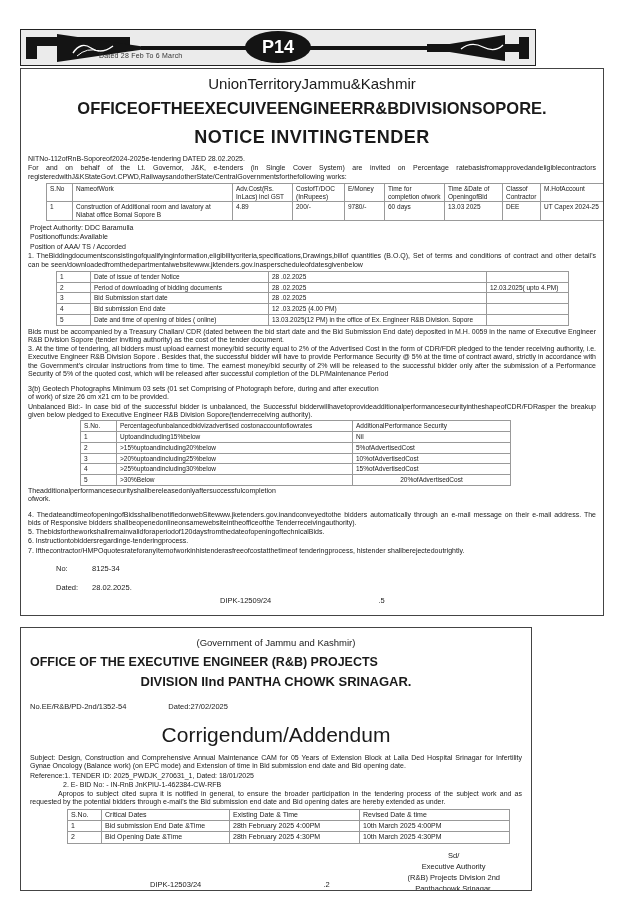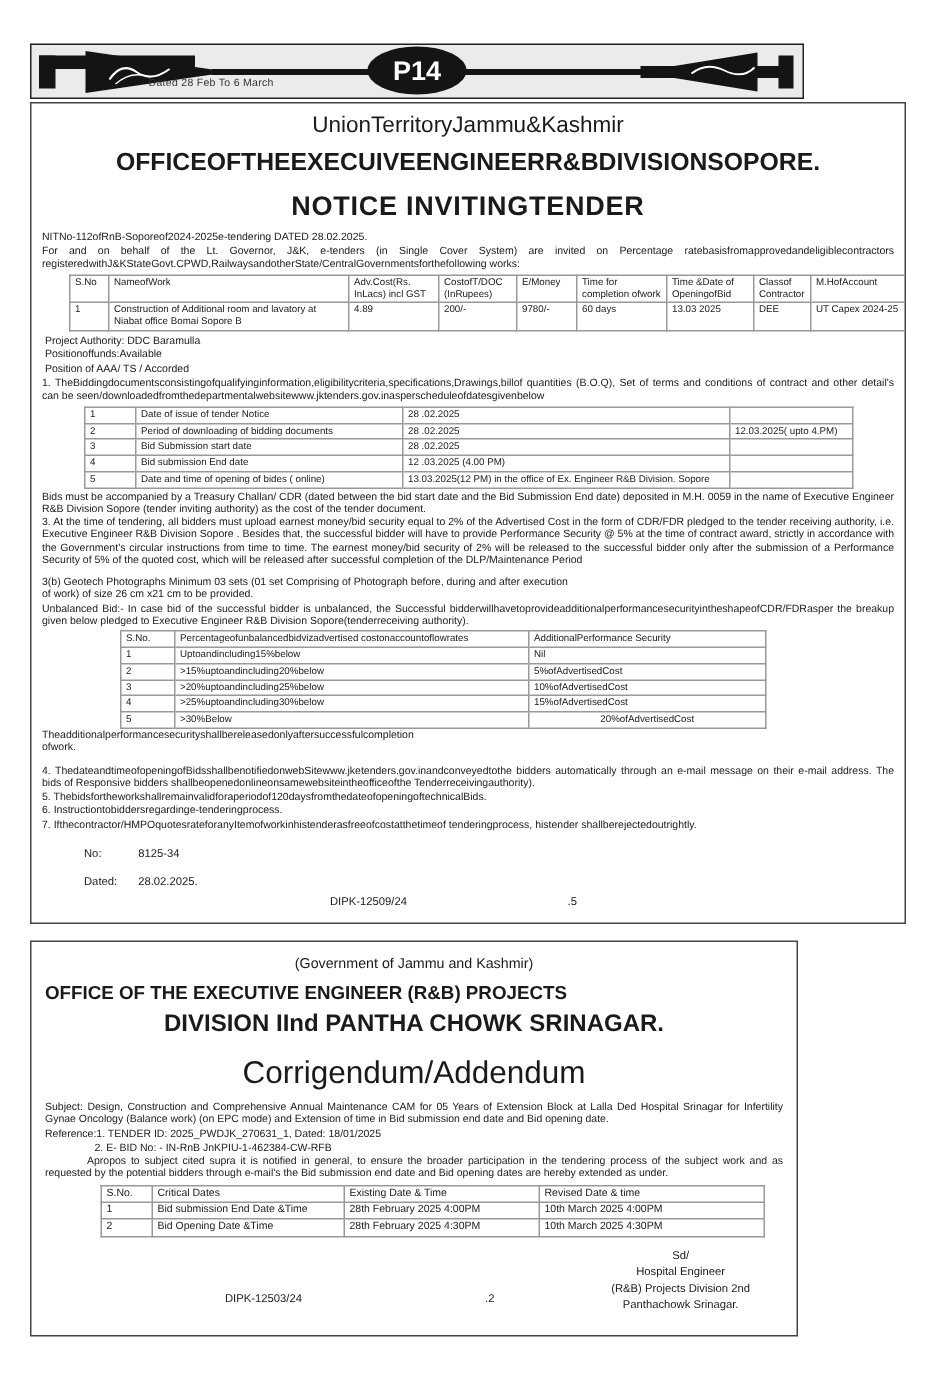--- a/index.html
+++ b/index.html
@@ -72,21 +72,21 @@
   .n1-footer { display:flex; justify-content:space-between; margin-top:9px; padding:0 6px 0 28px; }
   .n1-footer-left .row { font-size:7.5px; margin-bottom:10px; }
   .n1-footer-left .lbl { display:inline-block; width:34px; }
   .sign-block { text-align:right; font-size:7.5px; line-height:1.5; padding-top:6px; }
   .dipk-row { font-size:7.5px; margin-top:4px; }
   .dipk-row .suffix { margin-left:105px; }
   .n1-dipk { margin-left:120px; margin-top:-6px;padding-left:44px; }
 
   .n2-gov { text-align:center; font-size:9.5px; margin-top:5px; }
   .n2-office { text-align:left; font-weight:bold; font-size:12.5px; margin-top:7px; }
-  .n2-div { text-align:center; font-weight:bold; font-size:16px; margin-top:5px; }
+  .n2-div { text-align:center; font-weight:bold; font-size:13px; margin-top:5px; }
   .n2-ref-row { display:flex; font-size:7.5px; margin-top:13px; }
   .n2-ref-row .refno { margin-right:42px; }
   .n2-heading { text-align:center; font-size:21px; font-weight:normal; margin:12px 0 7px; }
   .n2-table { width:442px; margin:2px 0 2px 37px; }
   .n2-table col.c0{width:34px}.n2-table col.c1{width:128px}.n2-table col.c2{width:130px}.n2-table col.c3{width:150px}
   .n2-table th, .n2-table td { font-size:7px; }
   .n2-ref1 { margin-left:0px; }
   .n2-ref2 { margin-left:33px; }
   .n2-apropos-indent { text-indent:28px; }
   .n2-footer { display:flex; justify-content:space-between; margin-top:6px; padding:0 22px 0 120px; }
@@ -290,20 +290,24 @@
         </div>
       </div>
     </div>
   </div>
 
   <div class="notice2">
     <div class="n2-gov">(Government of Jammu and Kashmir)</div>
     <div class="n2-office">OFFICE OF THE EXECUTIVE ENGINEER (R&amp;B) PROJECTS</div>
     <div class="n2-div">DIVISION IInd PANTHA CHOWK SRINAGAR.</div>
 
+    <div class="n2-ref-row">
+      <span class="refno">No.EE/R&amp;B/PD-2nd/1352-54</span>
+      <span>Dated:27/02/2025</span>
+    </div>
 
     <div class="n2-heading">Corrigendum/Addendum</div>
 
     <div class="tiny just para">Subject: Design, Construction and Comprehensive Annual Maintenance CAM for 05 Years of   Extension Block at Lalla Ded Hospital Srinagar for Infertility Gynae Oncology (Balance work) (on EPC mode) and Extension of time in Bid submission end date and Bid opening date.</div>
     <div class="tiny para n2-ref1">Reference:1. TENDER ID: 2025_PWDJK_270631_1, Dated: 18/01/2025</div>
     <div class="tiny para n2-ref2">2. E- BID No: - IN-RnB JnKPIU-1-462384-CW-RFB</div>
     <div class="tiny just para n2-apropos-indent">Apropos to subject cited supra it is notified in general, to ensure the broader participation in the tendering process of the subject work and as requested by the potential bidders through e-mail's the Bid submission end date and Bid opening dates are hereby extended as under.</div>
 
     <table class="n2-table">
       <colgroup>
@@ -336,20 +340,20 @@
         </tbody>
     </table>
 
     <div class="n2-footer">
       <div class="n2-dipk">
         <span>DIPK-12503/24</span>
         <span class="suffix">.2</span>
       </div>
       <div class="n2-sign">
         <div>Sd/</div>
-        <div>Hospital Engineer</div>
+        <div>Executive Authority</div>
         <div>(R&amp;B) Projects Division 2nd</div>
         <div>Panthachowk Srinagar.</div>
       </div>
     </div>
   </div>
 
 </div>
 
 </body></html>

